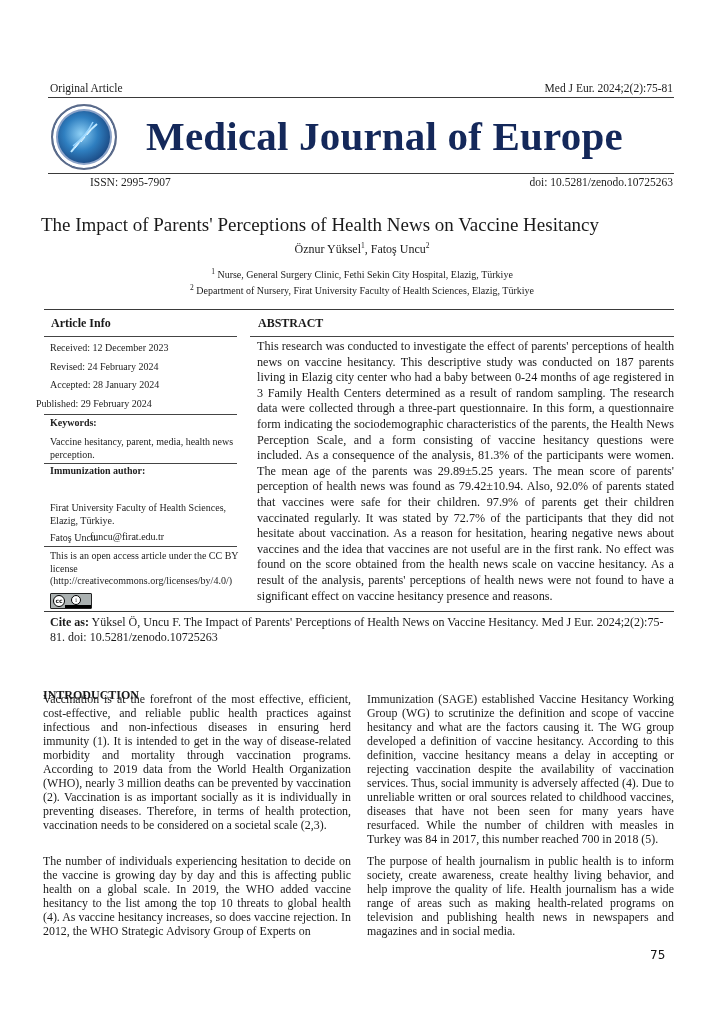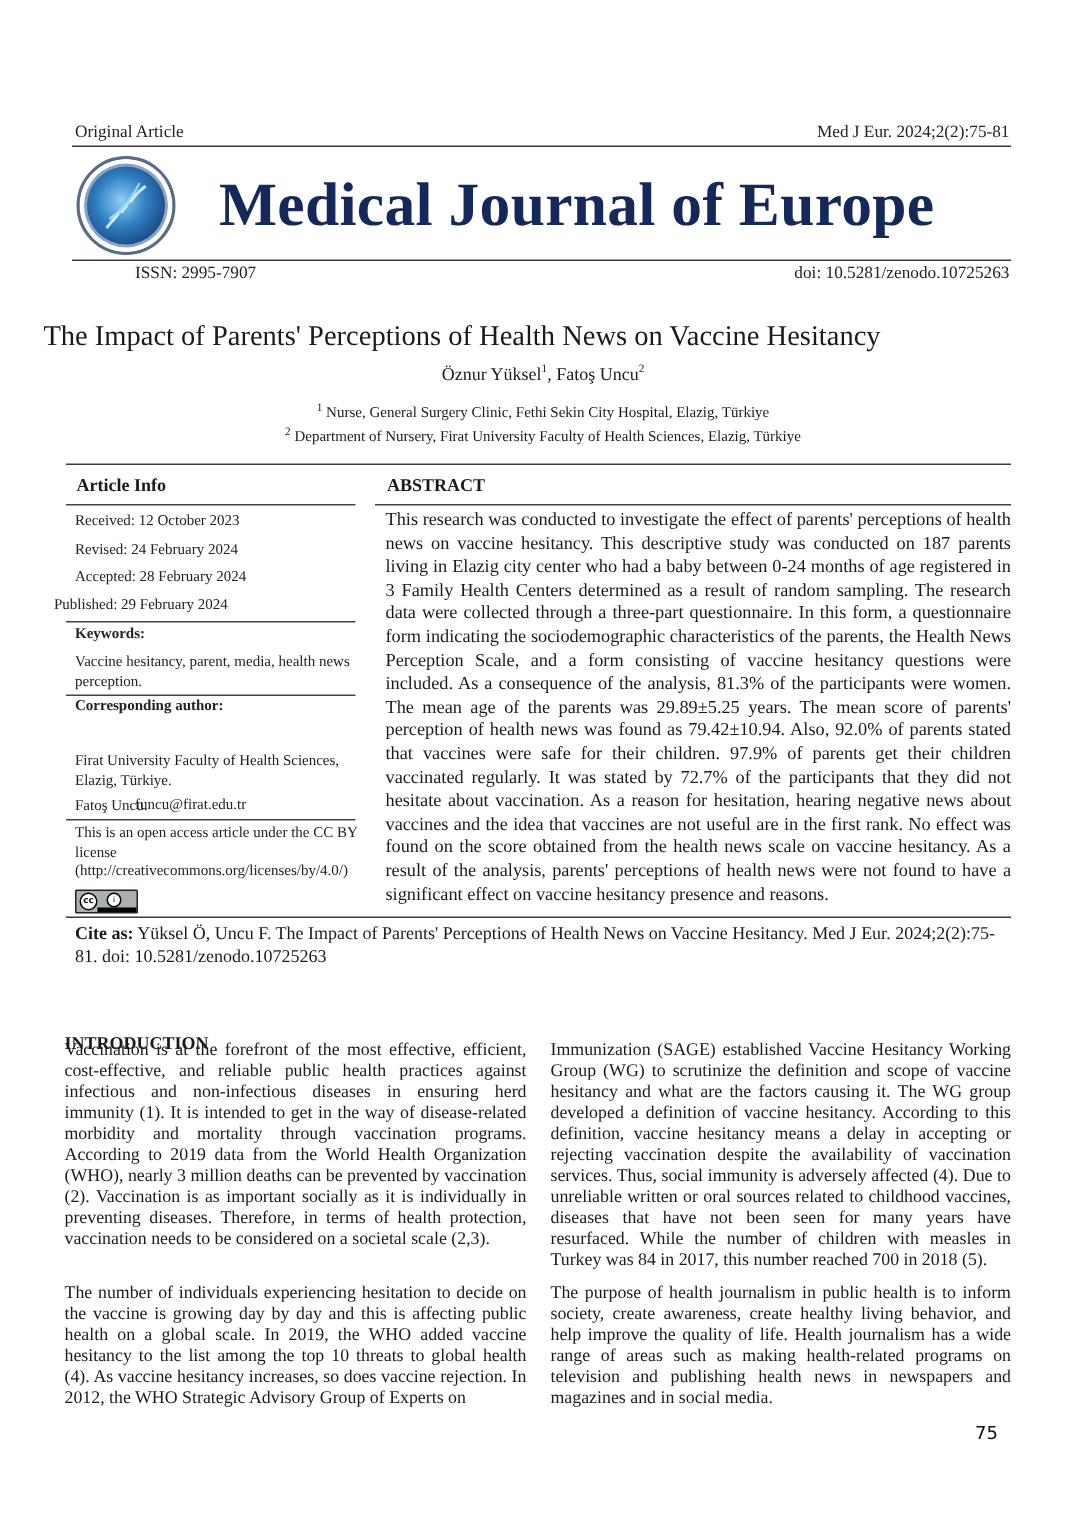--- a/index.html
+++ b/index.html
@@ -8,21 +8,21 @@
     .abs { position: absolute; }
     .hdr-small { font-size: 11.5px; color: #222; }
     .rule { position: absolute; height: 0; border-top: 1.5px solid #3a3a3a; }
     .rule.thin { border-top: 1px solid #444; }
     .journal-title { font-family: "Liberation Serif", "DejaVu Serif", serif; font-weight: bold;
       color: #14285a; font-size: 41px; letter-spacing: 0.2px; white-space: nowrap; }
     .logo { width: 62px; height: 62px; border-radius: 50%; border: 2px solid #5b6b8a;
       background: radial-gradient(circle at 45% 45%, #8fd0f5 0%, #2f7fc0 35%, #173f78 70%, #0e2346 100%);
       box-shadow: inset 0 0 0 3px #ffffff, inset 0 0 0 5px #8aa2c8; position: absolute; }
     .logo svg { position: absolute; left: 0; top: 0; }
-    .article-title { font-size: 19px; color: #1a1a1a; text-align: center; width: 608px; left: 4px; }
+    .article-title { font-size: 19px; color: #1a1a1a; text-align: center; width: 608px; left: 16px; }
     .authors { font-size: 12px; text-align: center; width: 724px; left: 0; }
     .affil { font-size: 10px; text-align: center; width: 724px; left: 0; }
     sup { font-size: 7.5px; }
     .sec-head { font-weight: bold; font-size: 12px; }
     .info-item { font-size: 10px; line-height: 12.5px; color: #222; }
     .abstract-text { font-size: 12.2px; line-height: 15.6px; text-align: justify; color: #1a1a1a; }
     .body-text { font-size: 11.9px; line-height: 13.95px; text-align: justify; color: #1a1a1a; }
     .cite { font-size: 12px; line-height: 15px; color: #1a1a1a; }
     .cc-badge { position: absolute; width: 40px; height: 14px; background: #aab0b0;
       border: 1px solid #222; border-radius: 1px; }
@@ -67,31 +67,31 @@
   <sup>2</sup> <span>Department of Nursery, Firat University Faculty of Health Sciences, Elazig, Türkiye</span>
 </div>
 
 <div class="rule" style="left:44px; width:630px; top:309px;"></div>
 <div class="abs sec-head" style="left:51px; top:316px;">Article Info</div>
 <div class="abs sec-head" style="left:258px; top:316px;">ABSTRACT</div>
 
 <div class="rule thin" style="left:44px; width:193px; top:336px;"></div>
 <div class="rule thin" style="left:250px; width:424px; top:336px;"></div>
 
-<div class="abs info-item" style="left:50px; top:342px;">Received: 12 October 2023</div>
+<div class="abs info-item" style="left:50px; top:342px;">Received: 12 December 2023</div>
 <div class="abs info-item" style="left:50px; top:361px;">Revised: 24 February 2024</div>
-<div class="abs info-item" style="left:50px; top:379px;">Accepted: 28 February 2024</div>
+<div class="abs info-item" style="left:50px; top:379px;">Accepted: 28 January 2024</div>
 <div class="abs info-item" style="left:36px; top:398px;">Published: 29 February 2024</div>
 
 <div class="rule thin" style="left:44px; width:193px; top:414px;"></div>
 <div class="abs info-item" style="left:50px; top:417px; font-weight:bold;">Keywords:</div>
 <div class="abs info-item" style="left:50px; top:436px; width:186px;">Vaccine hesitancy, parent, media, health news perception.</div>
 
 <div class="rule thin" style="left:44px; width:193px; top:463px;"></div>
-<div class="abs info-item" style="left:50px; top:465px; font-weight:bold;">Corresponding author:</div>
+<div class="abs info-item" style="left:50px; top:465px; font-weight:bold;">Immunization author:</div>
 <div class="abs info-item" style="left:50px; top:484px;margin-top:48px;">Fatoş Uncu.</div>
 <div class="abs info-item" style="left:50px; top:502px; width:188px;">Firat University Faculty of Health Sciences, Elazig, Türkiye.</div>
 <div class="abs info-item" style="left:50px; top:531px;margin-left:40px;">funcu@firat.edu.tr</div>
 
 <div class="rule thin" style="left:44px; width:193px; top:546px;"></div>
 <div class="abs info-item" style="left:50px; top:550px; width:190px;">This is an open access article under the CC BY license (http://creativecommons.org/licenses/by/4.0/)</div>
 
 <div class="cc-badge" style="left:50px; top:593px;">
   <span class="cc">cc</span>
   <span class="by">i</span>

